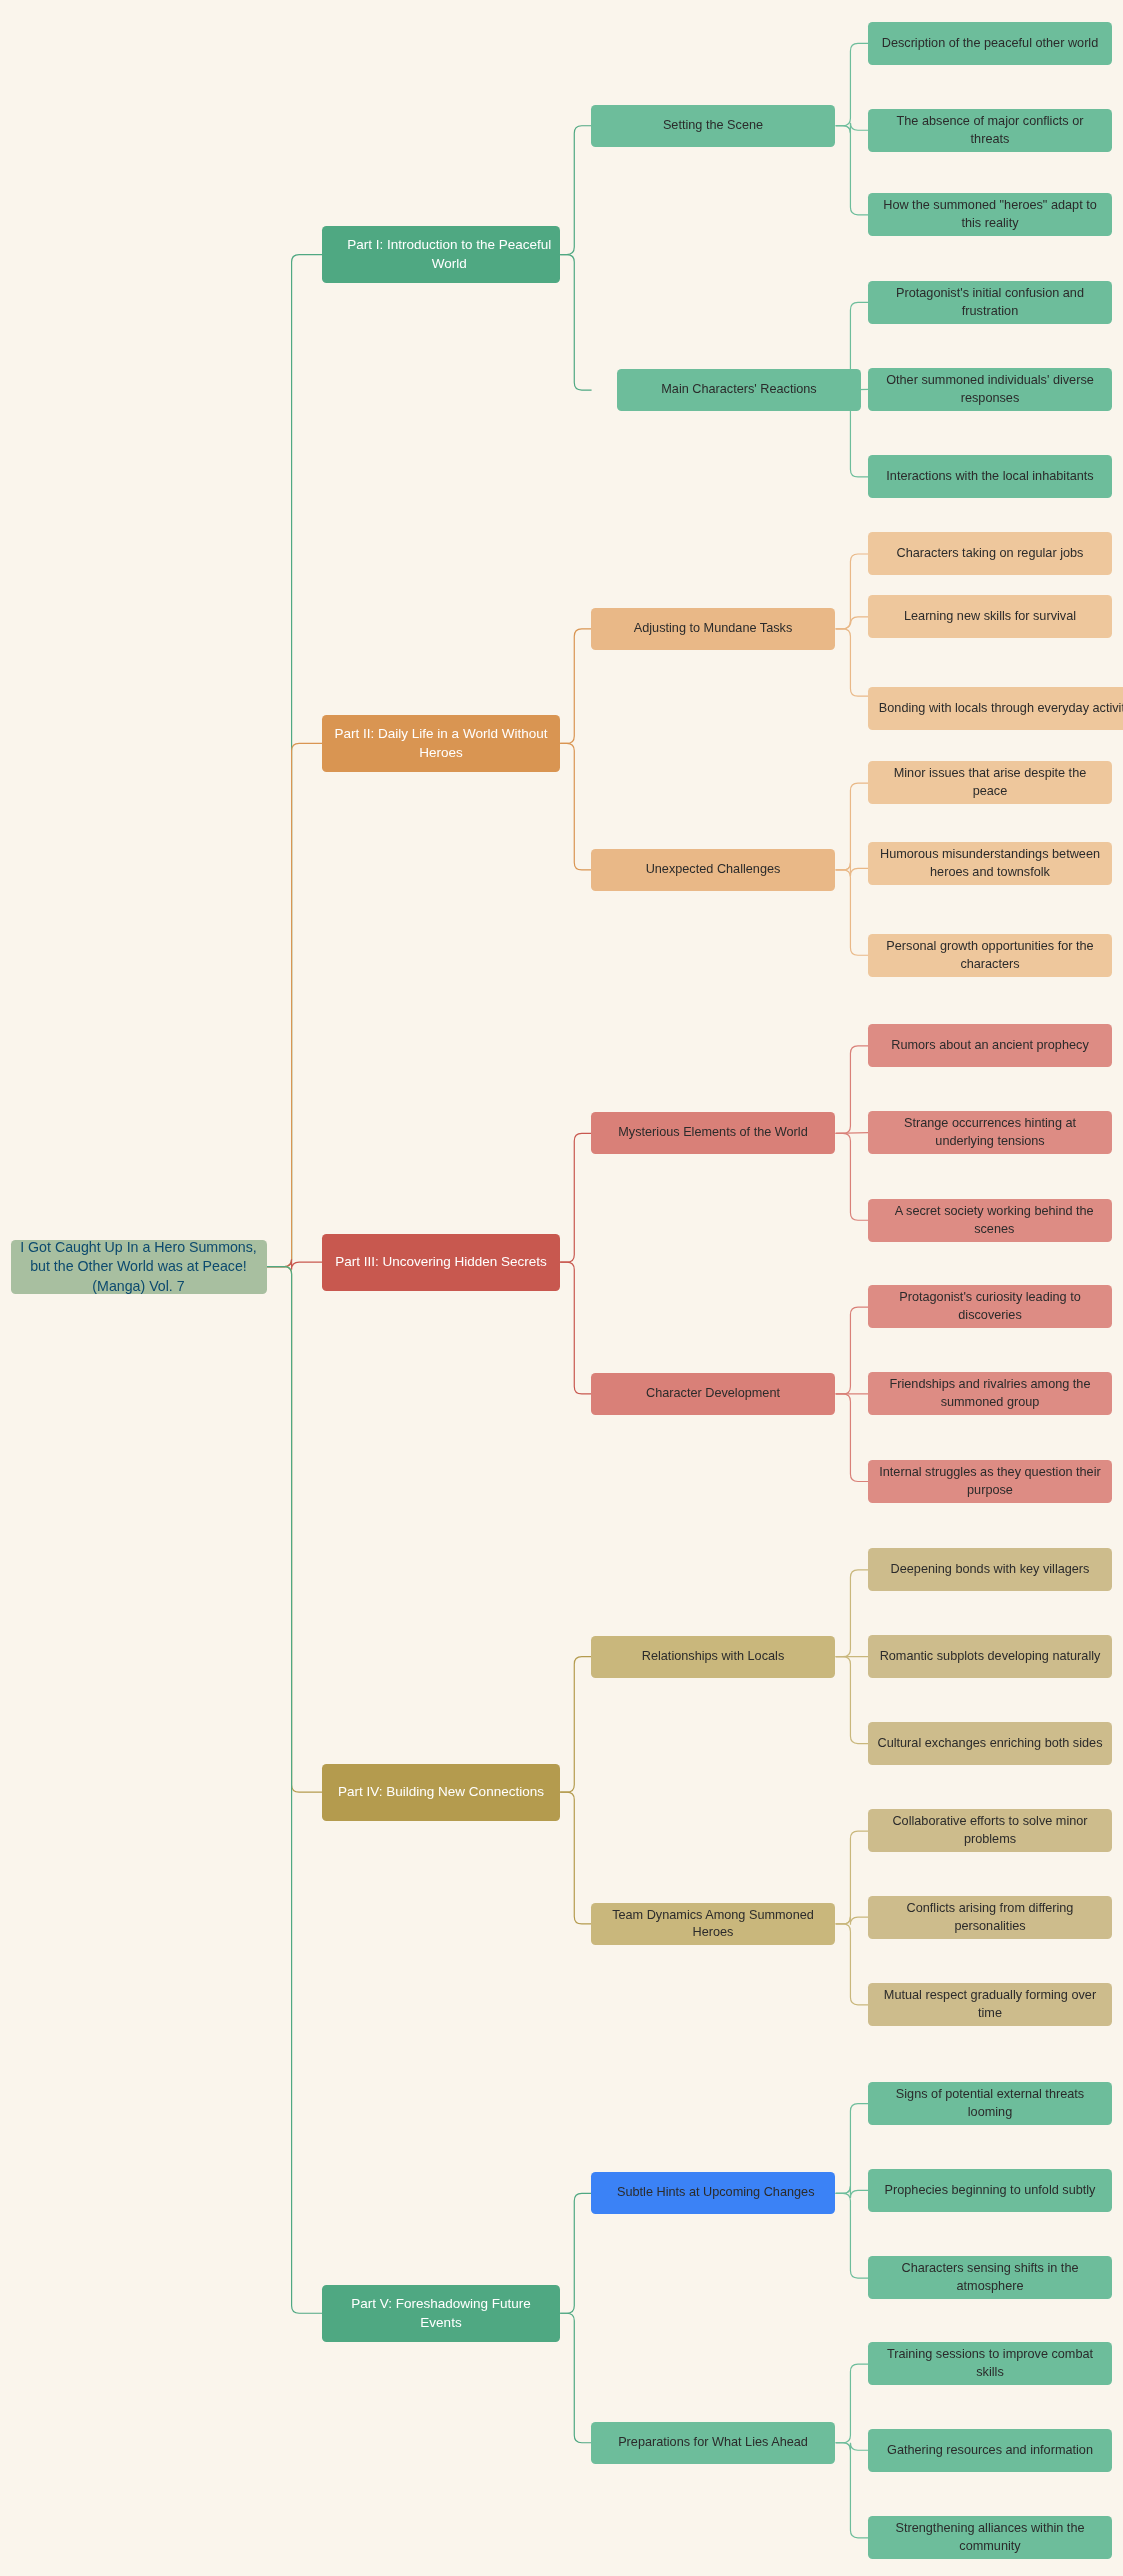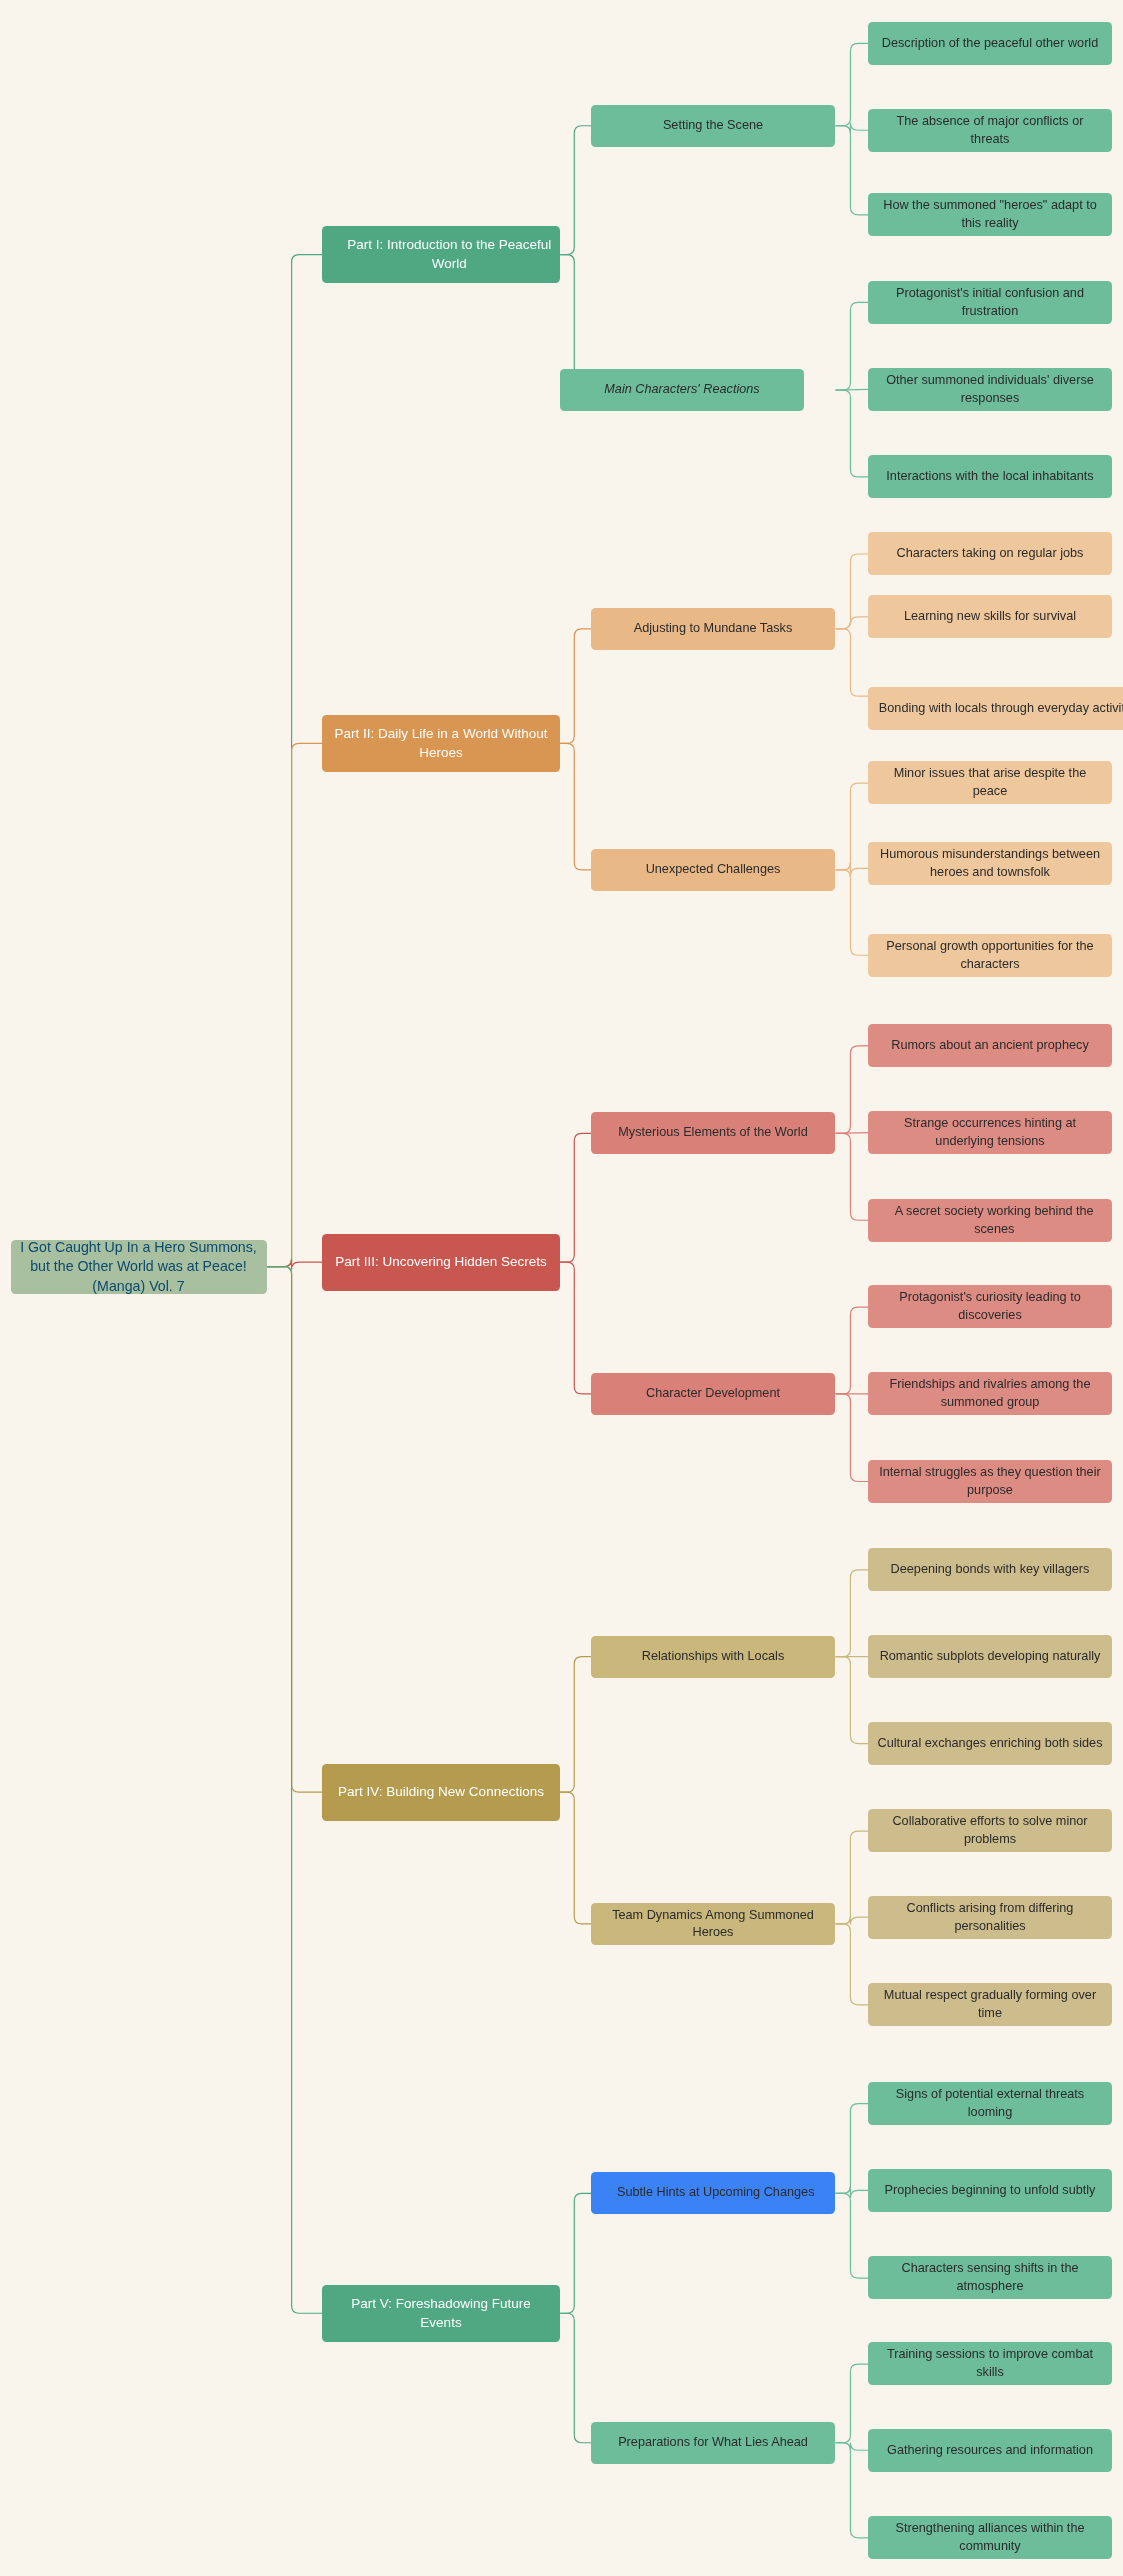--- a/index.html
+++ b/index.html
@@ -108,21 +108,21 @@
       <path d="M 1116 3263 L 1125.8 3263 Q 1135.8 3263 1135.8 3253 L 1135.8 3168 Q 1135.8 3158 1145.8 3158 L 1160 3158" fill="none" stroke="#6dbd9b" stroke-width="1.6"></path>
       <path d="M 1116 3263 L 1125.8 3263 Q 1135.8 3263 1135.8 3273 L 1135.8 3263 Q 1135.8 3273 1145.8 3273 L 1160 3273" fill="none" stroke="#6dbd9b" stroke-width="1.6"></path>
       <path d="M 1116 3263 L 1125.8 3263 Q 1135.8 3263 1135.8 3273 L 1135.8 3380 Q 1135.8 3390 1145.8 3390 L 1160 3390" fill="none" stroke="#6dbd9b" stroke-width="1.6"></path>
     </svg>
     <div class="node node-root" style="left: 10.5px; top: 1240px; width: 256px; height: 54px; background: rgb(168, 191, 160);">I Got Caught Up In a Hero Summons, but the Other World was at Peace! (Manga) Vol. 7</div>
     <div class="node node-l1" style="left: 322px; top: 226px; width: 238px; height: 57px; background: rgb(79, 168, 130); padding-left: 24px;">Part I: Introduction to the Peaceful World</div>
     <div class="node node-l2" style="left: 591px; top: 105px; width: 244px; height: 42px; background: rgb(109, 189, 155);">Setting the Scene</div>
     <div class="node node-l3" style="left: 868px; top: 22px; width: 244px; height: 43px; background: rgb(109, 189, 155);">Description of the peaceful other world</div>
     <div class="node node-l3" style="left: 868px; top: 109px; width: 244px; height: 43px; background: rgb(109, 189, 155);">The absence of major conflicts or threats</div>
     <div class="node node-l3" style="left: 868px; top: 193px; width: 244px; height: 43px; background: rgb(109, 189, 155);">How the summoned "heroes" adapt to this reality</div>
-    <div class="node node-l2" style="left: 560px; top: 369px; width: 244px; height: 42px; background: rgb(109, 189, 155); font-style: italic;">Main Characters' Reactions</div>
+    <div class="node node-l2" style="left: 617px; top: 369px; width: 244px; height: 42px; background: rgb(109, 189, 155);">Main Characters' Reactions</div>
     <div class="node node-l3" style="left: 868px; top: 281px; width: 244px; height: 43px; background: rgb(109, 189, 155);">Protagonist's initial confusion and frustration</div>
     <div class="node node-l3" style="left: 868px; top: 368px; width: 244px; height: 43px; background: rgb(109, 189, 155);">Other summoned individuals' diverse responses</div>
     <div class="node node-l3" style="left: 868px; top: 455px; width: 244px; height: 43px; background: rgb(109, 189, 155);">Interactions with the local inhabitants</div>
     <div class="node node-l1" style="left: 322px; top: 715px; width: 238px; height: 57px; background: rgb(217, 149, 82);">Part II: Daily Life in a World Without Heroes</div>
     <div class="node node-l2" style="left: 591px; top: 608px; width: 244px; height: 42px; background: rgb(233, 184, 135);">Adjusting to Mundane Tasks</div>
     <div class="node node-l3" style="left: 868px; top: 532px; width: 244px; height: 43px; background: rgb(238, 199, 156);">Characters taking on regular jobs</div>
     <div class="node node-l3" style="left: 868px; top: 595px; width: 244px; height: 43px; background: rgb(238, 199, 156);">Learning new skills for survival</div>
     <div class="node node-l3" style="left: 868px; top: 675px; width: 284px; height: 43px; background: rgb(238, 199, 156); margin-top: 12px;">Bonding with locals through everyday activities</div>
     <div class="node node-l2" style="left: 591px; top: 849px; width: 244px; height: 42px; background: rgb(233, 184, 135);">Unexpected Challenges</div>
     <div class="node node-l3" style="left: 868px; top: 761px; width: 244px; height: 43px; background: rgb(238, 199, 156);">Minor issues that arise despite the peace</div>

